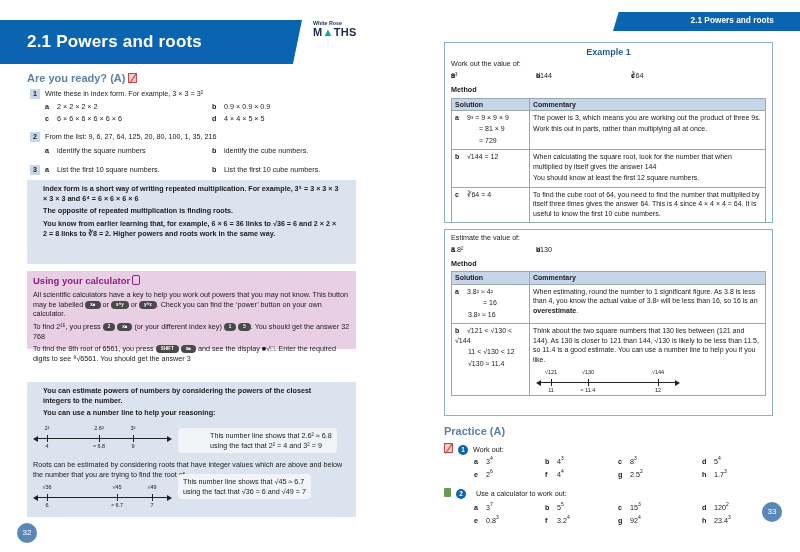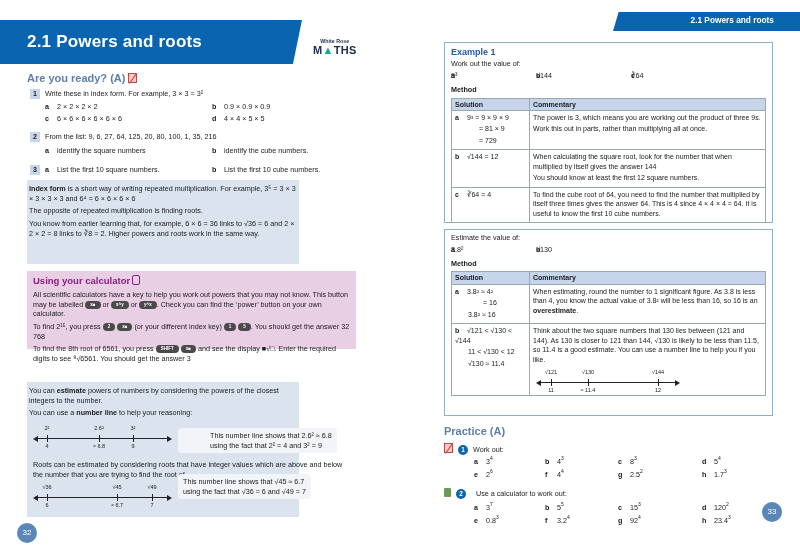--- a/index.html
+++ b/index.html
@@ -6,35 +6,35 @@
   html, body { width: 800px; height: 552px; background: #ffffff; overflow: hidden; }
   body { font-family: "Liberation Sans", sans-serif; color: #1a1a1a; font-size: 7.2px; line-height: 1.35; position: relative; }
   sup { font-size: 70%; line-height: 0; position: relative; top: -0.1em; vertical-align: super; }
   .page { position: absolute; top: 0; height: 552px; }
   .left { left: 0; width: 400px; }
   .right { left: 400px; width: 400px; }
 
   
   .hdr-band { position: absolute; left: 0; top: 20px; width: 302px; height: 44px; background: #0a64b0; clip-path: polygon(0 0, 100% 0, 97% 100%, 0 100%); }
   .hdr-title { position: absolute; left: 27px; top: 31px; font-size: 17px; font-weight: bold; color: #fff; letter-spacing: 0.2px; }
-  .logo { position: absolute; left: 313px; top: 38px; text-align: center; }
+  .logo { position: absolute; left: 313px; top: 20px; }
   .logo-small { font-size: 5.3px; font-weight: bold; color: #1d2a4a; }
   .logo-big { font-size: 11px; font-weight: 900; color: #1d2a4a; letter-spacing: 0.3px; line-height: 1; }
   .logo-big .tri { color: #1aa59a; }
 
   .section-h { position: absolute; font-size: 11px; font-weight: bold; color: #5c80a8; }
   .icon-nocalc { display: inline-block; width: 9px; height: 10px; border: 1px solid #b74a4a; background: #f3c9c0; position: relative; vertical-align: -1px; margin-left: 3px; }
   .icon-nocalc::after { content: ""; position: absolute; left: -2px; top: 4px; width: 12px; height: 1.2px; background: #b74a4a; transform: rotate(-55deg); }
 
   .qnum { display: inline-block; width: 10px; height: 10px; background: #c7d6e8; font-weight: bold; text-align: center; font-size: 7px; line-height: 10px; margin-right: 5px; }
   .q { position: absolute; left: 30px; width: 330px; }
   .row { position: absolute; }
   .lbl { font-weight: bold; display: inline-block; width: 12px; }
 
-  .bluebox { position: absolute; left: 27px; width: 272px; background: #dbe3ef; padding: 4px 2px; }
+  .bluebox { position: absolute; left: 27px; width: 329px; background: #dbe3ef; padding: 4px 16px; font-weight: bold; }
   .bluebox p { margin-bottom: 3px; }
   .pinkbox { position: absolute; left: 27px; top: 271px; width: 329px; height: 78px; background: #e8cfe4; padding: 4px 6px; }
   .pinkbox h3 { font-size: 9.5px; color: #8a1f7e; margin-bottom: 2px; }
   .pinkbox p { margin-bottom: 3px; }
   .key { display: inline-block; background: #4a4a4a; color: #fff; border-radius: 5px; font-size: 4.5px; padding: 1px 5px; vertical-align: 1px; font-weight: bold; }
   .calc-ico { display: inline-block; width: 8px; height: 10px; border: 1.4px solid #8a1f7e; border-radius: 2px; vertical-align: -1px; margin-left: 2px; }
 
   .nl { position: absolute; height: 30px; }
   .nl .axis { position: absolute; top: 14px; left: 0; right: 0; height: 1px; background: #222; }
   .nl .arrL { position: absolute; left: -2px; top: 11.5px; width: 0; height: 0; border-top: 3px solid transparent; border-bottom: 3px solid transparent; border-right: 5px solid #222; }
@@ -43,21 +43,21 @@
   .nl .tl { position: absolute; top: 1px; font-size: 5.5px; transform: translateX(-50%); white-space: nowrap; }
   .nl .bl { position: absolute; top: 19px; font-size: 5.5px; transform: translateX(-50%); white-space: nowrap; }
   .callout { position: absolute; background: #f2f4f8; border-radius: 4px; padding: 3px 5px; font-size: 7.2px; line-height: 1.35; }
 
   .pgnum { position: absolute; width: 20px; height: 20px; border-radius: 50%; background: #5a87b8; color: #fff; font-size: 8px; text-align: center; line-height: 20px; }
 
   
   .rhdr { position: absolute; left: 213px; top: 12px; width: 187px; height: 19px; background: #0a64b0; clip-path: polygon(3% 0, 100% 0, 100% 100%, 0 100%); }
   .rhdr-title { position: absolute; right: 26px; top: 15px; font-size: 8.3px; font-weight: bold; color: #fff; }
   .exbox { position: absolute; left: 44px; width: 329px; border: 1.5px solid #8fb0c4; padding: 3px 6px; }
-  .exbox h4 { font-size: 9px; color: #1f5c99; margin-bottom: 1px; }
+  .exbox h4 { font-size: 9px; color: #1f5c99; margin-bottom: 1px; text-align: center; }
   .exbox .sub { margin-bottom: 2px; }
   .exbox .opts { position: relative; height: 11px; }
   .exbox .opts span { position: absolute; }
   .exbox .method { font-weight: bold; margin: 3px 0 3px; }
   table { border-collapse: collapse; width: 100%; font-size: 7px; }
   th { background: #c6d5ea; text-align: left; padding: 1px 3px; border: 1px solid #9aa; font-weight: bold; }
   td { border: 1px solid #9aa; padding: 2px 3px; vertical-align: top; }
   td.sol { width: 78px; }
   td p { margin-bottom: 2px; }
   .ind { padding-left: 13px; }

